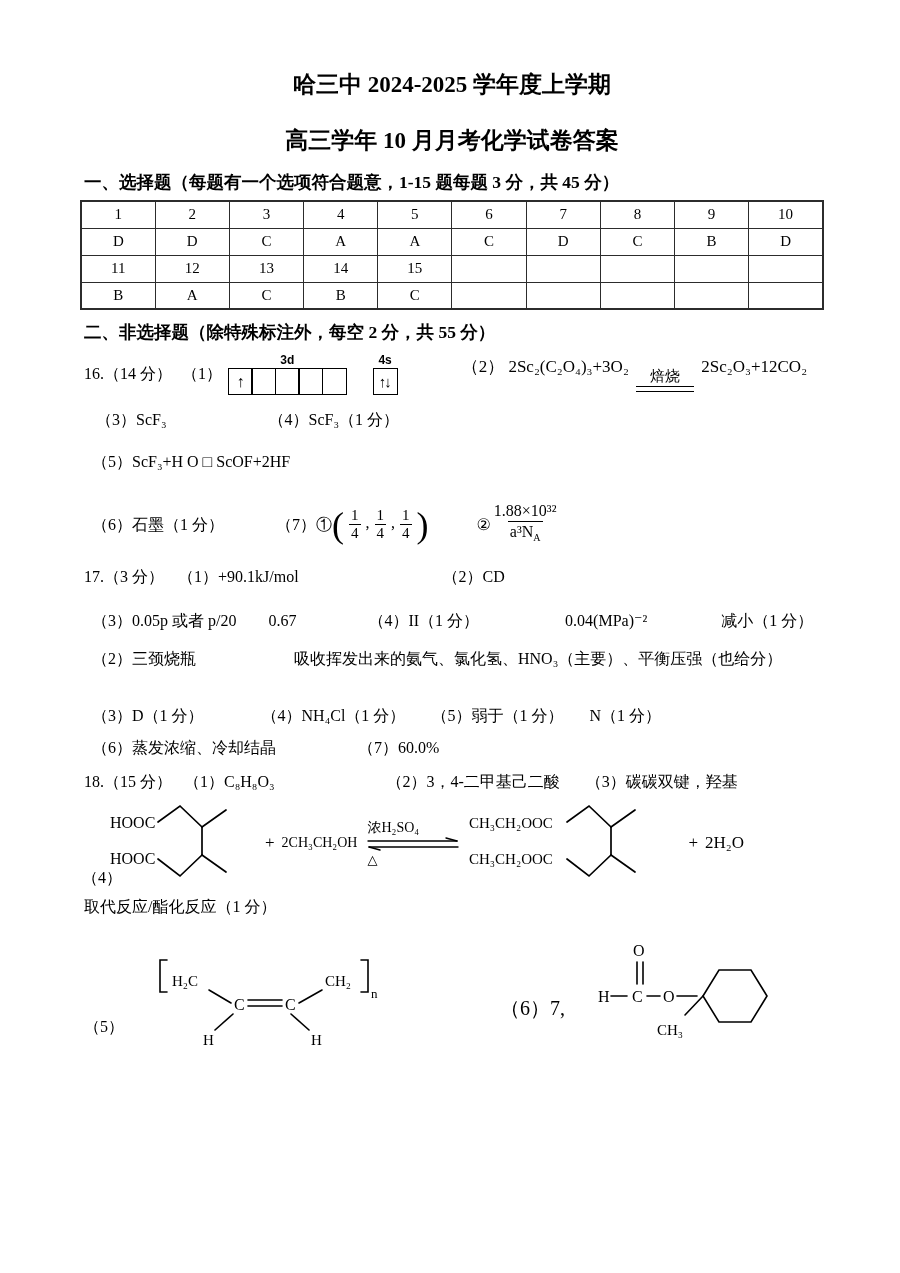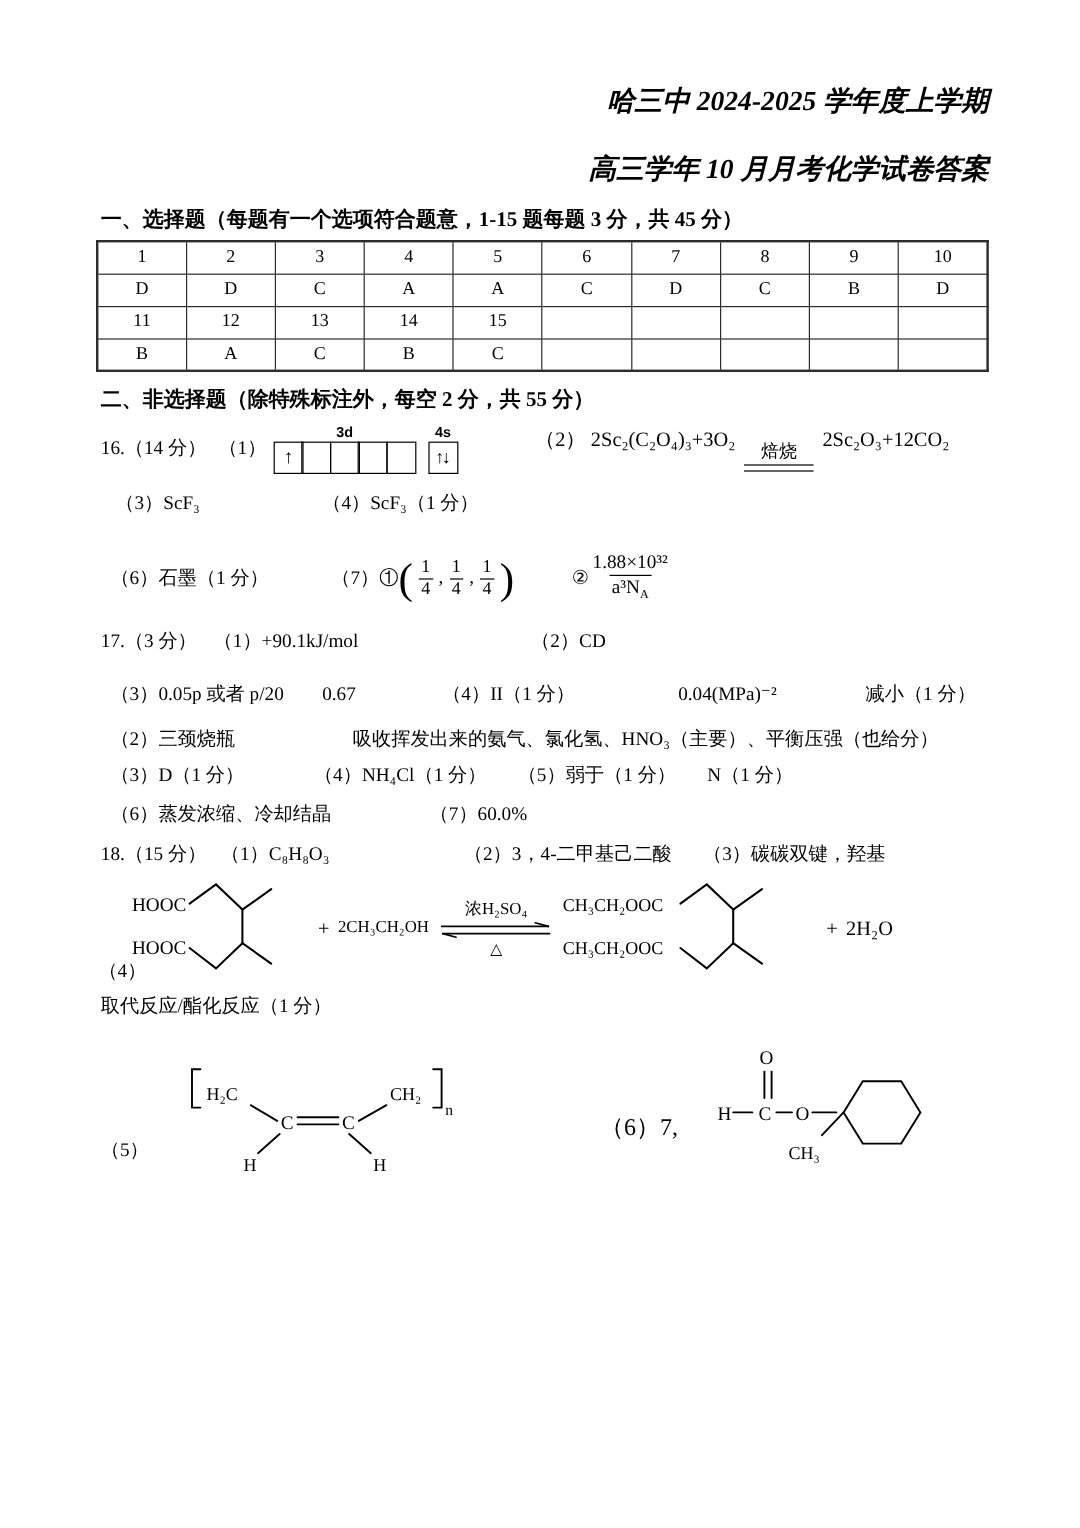--- a/index.html
+++ b/index.html
@@ -3,33 +3,33 @@
 <meta charset="utf-8">
 <style>
   * { margin:0; padding:0; box-sizing:border-box; }
   html,body { background:#fff; }
   body {
     width:900px; height:1273px; color:#000;
     font-family:"Liberation Serif","DejaVu Serif",serif;
     overflow:hidden;
   }
   .page { padding:70px 76px 0 80px; }
-  .title { text-align:right; font-weight:bold; font-size:23px; line-height:30px;font-style:italic; }
+  .title { text-align:center; font-weight:bold; font-size:23px; line-height:30px; }
   .title.t1 { margin-bottom:26px; }
   .title.t2 { margin-bottom:13px; }
   .sec { font-weight:bold; font-size:17.5px; line-height:26px; margin-left:4px; }
   table.ans { border-collapse:collapse; width:100%; margin-top:5px; margin-bottom:9px;
               border:2px solid #2c2c2c; }
   .ans td { border:1px solid #2c2c2c; height:27px; width:10%; text-align:center;
             font-size:15px; }
   .row { font-size:16px; line-height:22px; margin-left:4px; white-space:nowrap; }
   .row .seg { display:inline-block; }
   .flexrow { display:flex; align-items:center; }
   
-  .orbital { display:inline-flex; align-items:center; gap:10px; margin:0 6px; }
+  .orbital { display:inline-flex; align-items:center; gap:26px; margin:0 6px; }
   .orb-group { display:inline-flex; flex-direction:column; align-items:center; }
   .orb-label { font-size:12px; font-weight:bold; font-family:"Liberation Sans","DejaVu Sans",sans-serif; line-height:15px; }
   .orb-boxes { display:flex; }
   .orb-box { width:25px; height:27px; border:1.6px solid #000; margin-left:-1.6px;
              display:flex; align-items:center; justify-content:center; font-size:16px; }
   .orb-box:first-child { margin-left:0; }
   .orb-box.s { letter-spacing:-2px; font-size:15px; padding-right:2px; }
   
   .eq { font-size:17px; }
   .eqc { display:inline-flex; flex-direction:column; align-items:center;
@@ -37,21 +37,21 @@
   .eqc .t { font-size:15px; line-height:19px; }
   .eqc .l { width:58px; height:6px; border-top:1.6px solid #000; border-bottom:1.6px solid #000; }
   
   .frac { display:inline-flex; flex-direction:column; align-items:center;
           font-size:15px; line-height:17px; vertical-align:middle; margin:0 1px; }
   .frac .d { border-top:1.2px solid #000; padding:0 2px; }
   .frac .n { padding:0 2px; }
   .bigp { font-size:36px; font-weight:300; vertical-align:middle; line-height:0; }
   sub.small { font-size:10px; }
   
-  .arr { display:inline-flex; flex-direction:column; align-items:center; margin:0 10px; }
+  .arr { display:inline-flex; flex-direction:column; align-items:flex-start; margin:0 10px; }
   .arr .c { font-size:14px; line-height:19px; }
   .arr .tri { font-size:13px; line-height:17px; }
   .rxn { display:flex; align-items:center; position:relative; padding-left:28px; margin-top:4px; }
   .rxn .lbl4 { position:absolute; left:2px; bottom:0; font-size:16px; }
   .rxn .plus { font-size:17px; margin:0 7px; }
   .note { font-size:16px; margin-left:4px; margin-top:8px; }
   .bottom { display:flex; align-items:flex-end; margin-top:18px; margin-left:4px; }
   .polywrap { display:flex; align-items:flex-end; }
   .polywrap .lbl5 { font-size:16px; margin-right:6px; margin-bottom:10px; }
   .g6 { display:flex; align-items:flex-end; margin-left:120px; }
@@ -153,20 +153,23 @@
       </span>
       <span>2Sc₂O₃+12CO₂</span>
     </span>
   </div>
 
   <div class="row" style="margin-top:14px;">
     <span class="seg" style="margin-left:12px;">（3）ScF₃</span>
     <span class="seg" style="margin-left:98px;">（4）ScF₃（1 分）</span>
   </div>
 
+  <div class="row" style="margin-top:20px;">
+    <span class="seg" style="margin-left:8px;">（5）ScF₃+H O □   ScOF+2HF</span>
+  </div>
 
   <div class="row flexrow" style="margin-top:28px;">
     <span class="seg" style="margin-left:8px;">（6）石墨（1 分）</span>
     <span class="seg" style="margin-left:52px;">（7）①</span>
     <span class="seg">
       <span class="bigp">(</span>
       <span class="frac">
           <span class="n">1</span>
           <span class="d">4</span>
         </span>
@@ -202,21 +205,21 @@
     <span class="seg" style="margin-left:70px;">减小（1 分）</span>
   </div>
 
   <div class="row" style="margin-top:16px;">
     <span class="seg" style="margin-left:8px;">（2）三颈烧瓶</span>
     <span class="seg" style="margin-left:50px;padding-left:44px;">吸收挥发出来的氨气、氯化氢、HNO₃（主要）、平衡压强（也给分）</span>
   </div>
   <div class="row" style="margin-top:8px;">
     <span class="seg" style="margin-left:8px;">（3）D（1 分）</span>
     <span class="seg" style="margin-left:54px;">（4）NH₄Cl（1 分）</span>
-    <span class="seg" style="margin-left:22px;">（5）弱于（1 分）</span>
+    <span class="seg" style="margin-left:22px;margin-top:27px;">（5）弱于（1 分）</span>
     <span class="seg" style="margin-left:22px;">N（1 分）</span>
   </div>
   <div class="row" style="margin-top:10px;">
     <span class="seg" style="margin-left:8px;">（6）蒸发浓缩、冷却结晶</span>
     <span class="seg" style="margin-left:78px;">（7）60.0%</span>
   </div>
 
   <div class="row" style="margin-top:12px;">
     <span class="seg">18.（15 分）</span>
     <span class="seg" style="margin-left:8px;">（1）C₈H₈O₃</span>

